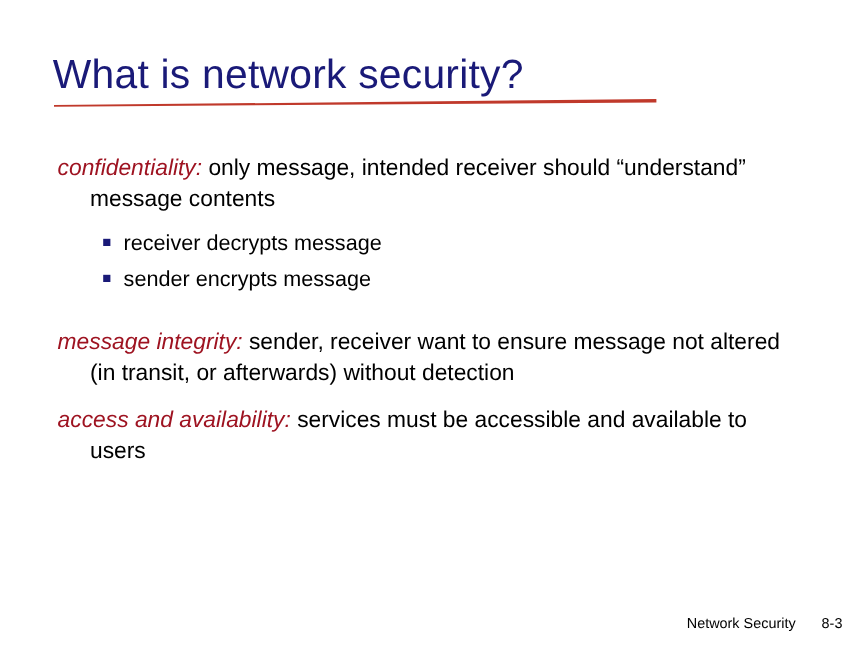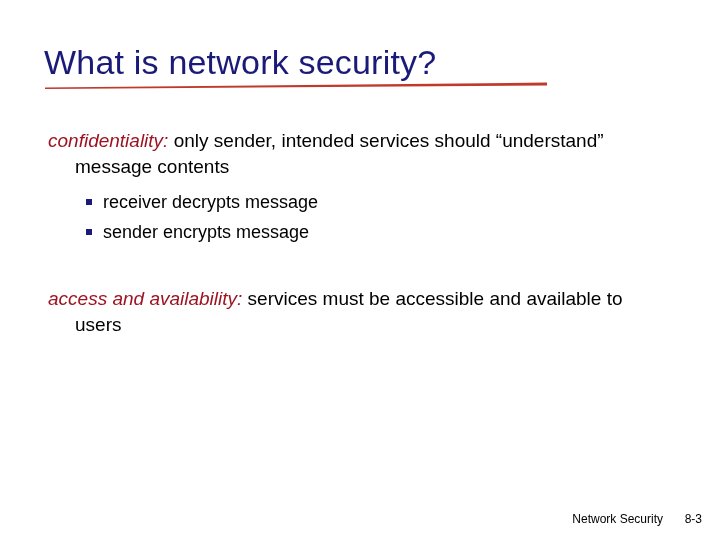--- a/index.html
+++ b/index.html
@@ -105,40 +105,41 @@
 <div class="slide">
 
   <div class="slide-title">What is network security?</div>
 
   <svg class="title-rule" viewBox="0 0 504 9" preserveAspectRatio="none">
     <path d="M1,7.6 L503,2.6 L503,5.4 L1,9.0 Z" fill="#c0392b"></path>
   </svg>
 
   <div class="body-block">
 
-    <p class="para"><span class="term">confidentiality:</span><span> only sender, intended services should “understand” message contents</span></p>
+    <p class="para"><span class="term">confidentiality:</span><span> only message, intended receiver should “understand” message contents</span></p>
 
     <div class="gap-sm"></div>
 
     <ul class="sub-list">
       <li class="sub-item">
         <span class="sq-bullet"></span>
         <span>receiver decrypts message</span>
       </li>
       <li class="sub-item">
         <span class="sq-bullet"></span>
         <span>sender encrypts message</span>
       </li>
     </ul>
 
     <div class="gap-md"></div>
 
 
     <div class="gap-md"></div>
 
+    <p class="para"><span class="term">message integrity:</span><span> sender, receiver want to ensure message not altered (in transit, or afterwards) without detection</span></p>
 
     <div class="gap-md"></div>
 
     <p class="para"><span class="term">access and availability:</span><span> services must be accessible and available to users</span></p>
 
   </div>
 
   <div class="footer">
     <span class="footer-text footer-label">Network Security</span>
     <span class="footer-text footer-number">8-3</span>

